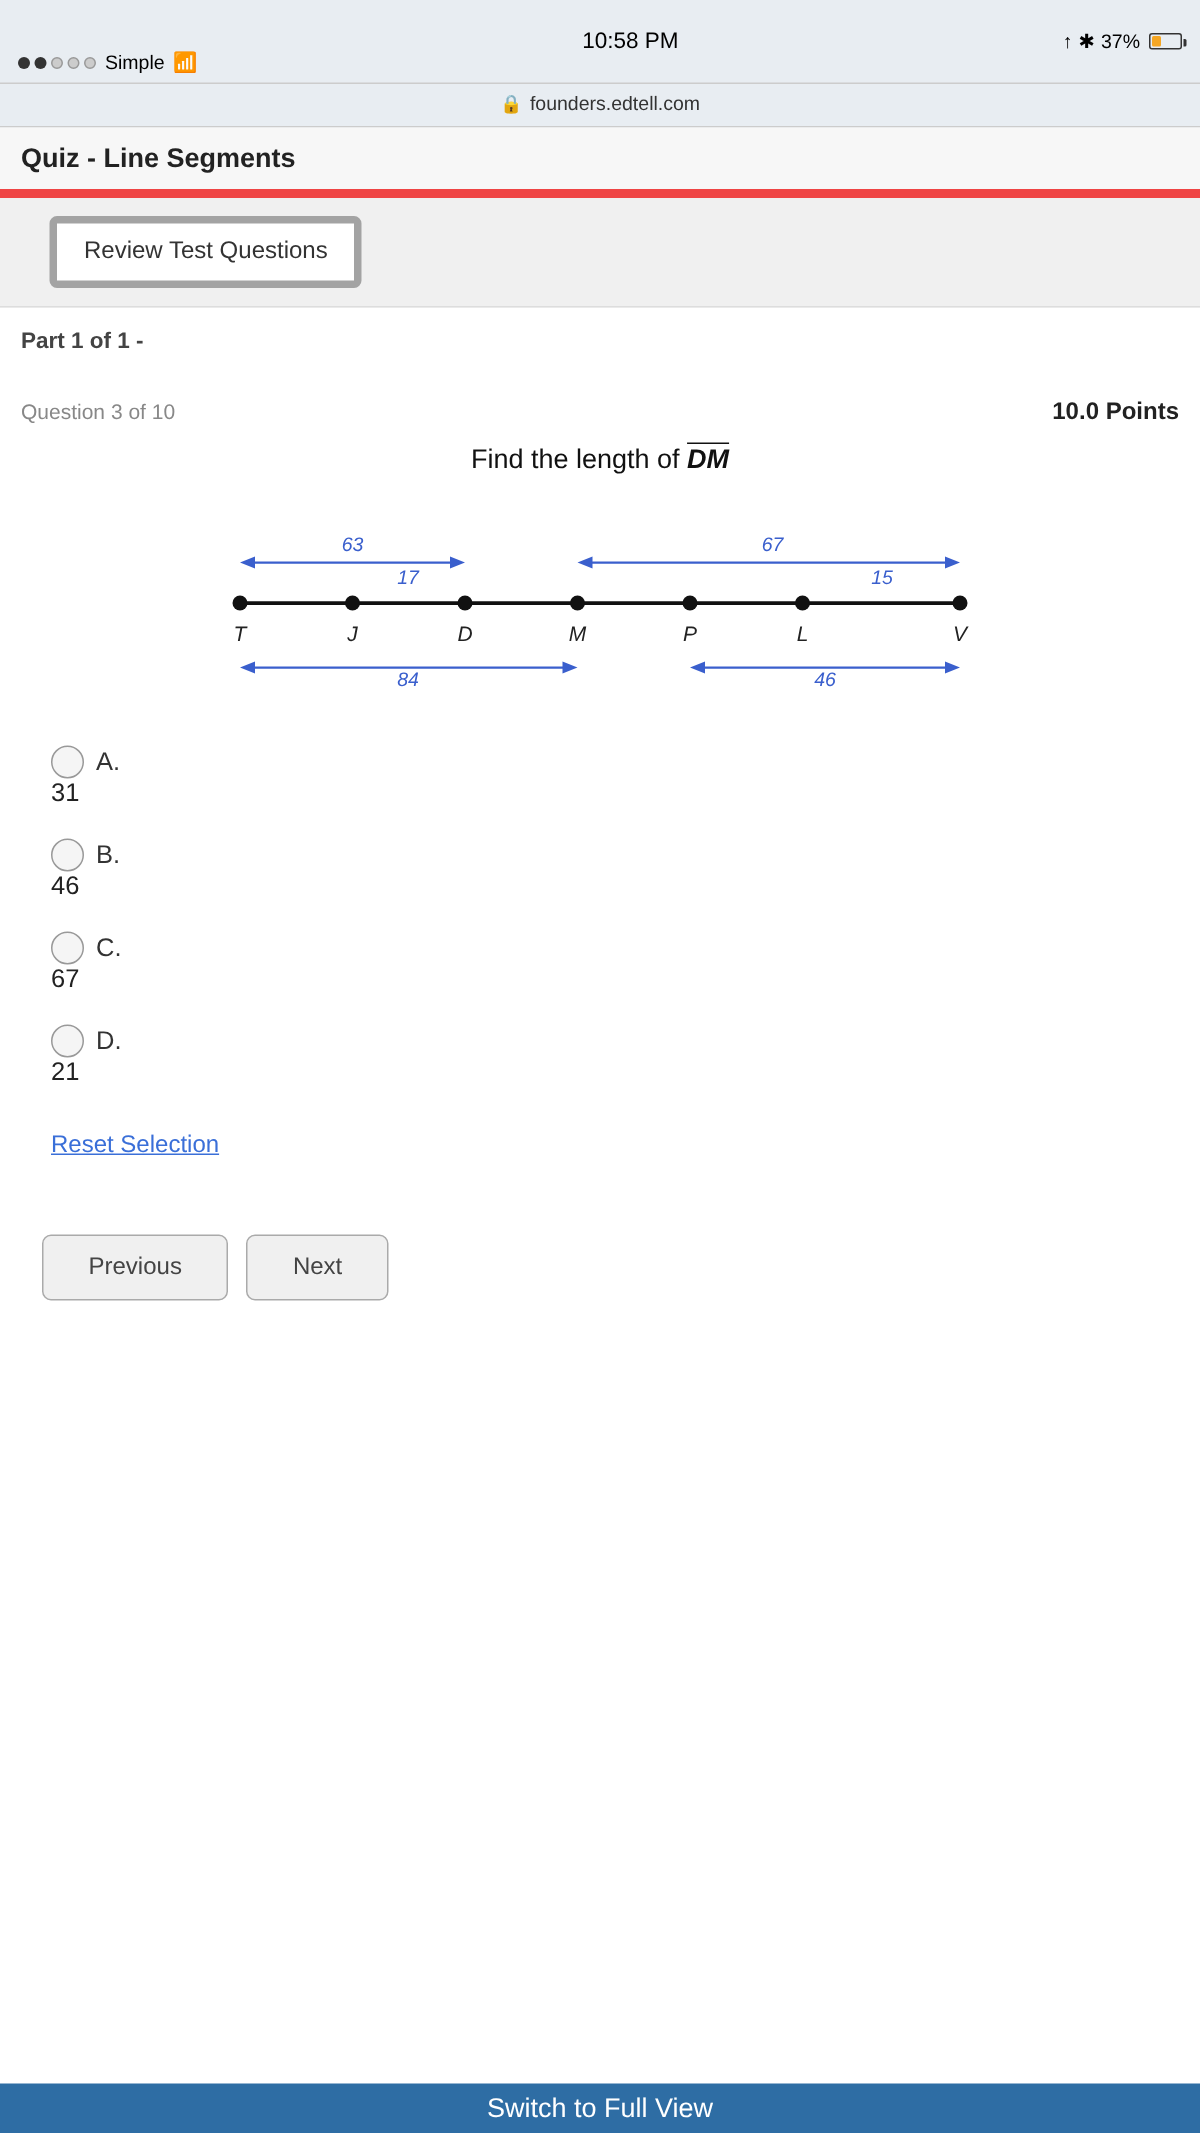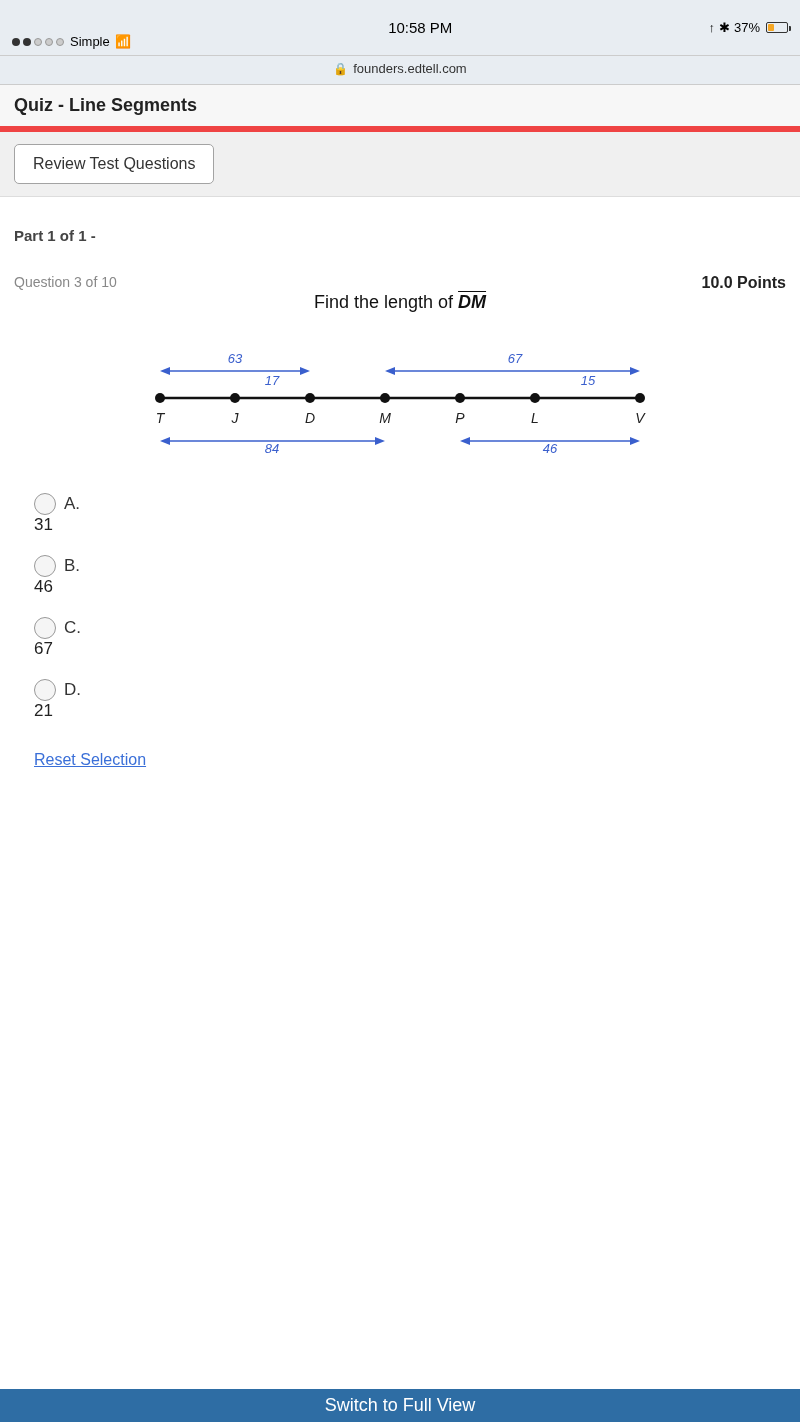--- a/index.html
+++ b/index.html
@@ -75,45 +75,47 @@
     }
 
     
     .review-bar {
       padding: 12px 14px;
       background: #f0f0f0;
       border-bottom: 1px solid #ddd;
     }
     .review-btn {
       background: #fff;
-      border: 1px solid #a3a3a3;
+      border: 5px solid #a3a3a3;
       border-radius: 5px;
       padding: 10px 18px;
       font-size: 16px;
       color: #333;
       cursor: pointer;
+      margin-left: 19px;
     }
 
     
     .main-content {
-      padding: 20px 14px;
+      padding: 4px 14px;
     }
 
     .part-label {
       font-size: 15px;
       font-weight: 600;
       color: #444;
       margin-bottom: 30px;
       margin-top: 10px;
     }
 
     .question-header {
       display: flex;
       justify-content: space-between;
       align-items: flex-start;
+      margin-bottom: 12px;
     }
     .question-number {
       font-size: 14px;
       color: #888;
     }
     .question-points {
       font-size: 16px;
       font-weight: 600;
       color: #222;
     }
@@ -366,18 +368,22 @@
       </div>
       <div class="option-value">21</div>
     </div>
 
   </div>
 
   
   <a class="reset-link">Reset Selection</a>
 
   
+  <div class="nav-bar">
+    <button class="nav-btn">Previous</button>
+    <button class="nav-btn">Next</button>
+  </div>
 
 </div>
 
 <div class="switch-bar">
   <span>Switch to Full View</span>
 </div>
 
 </body></html>

